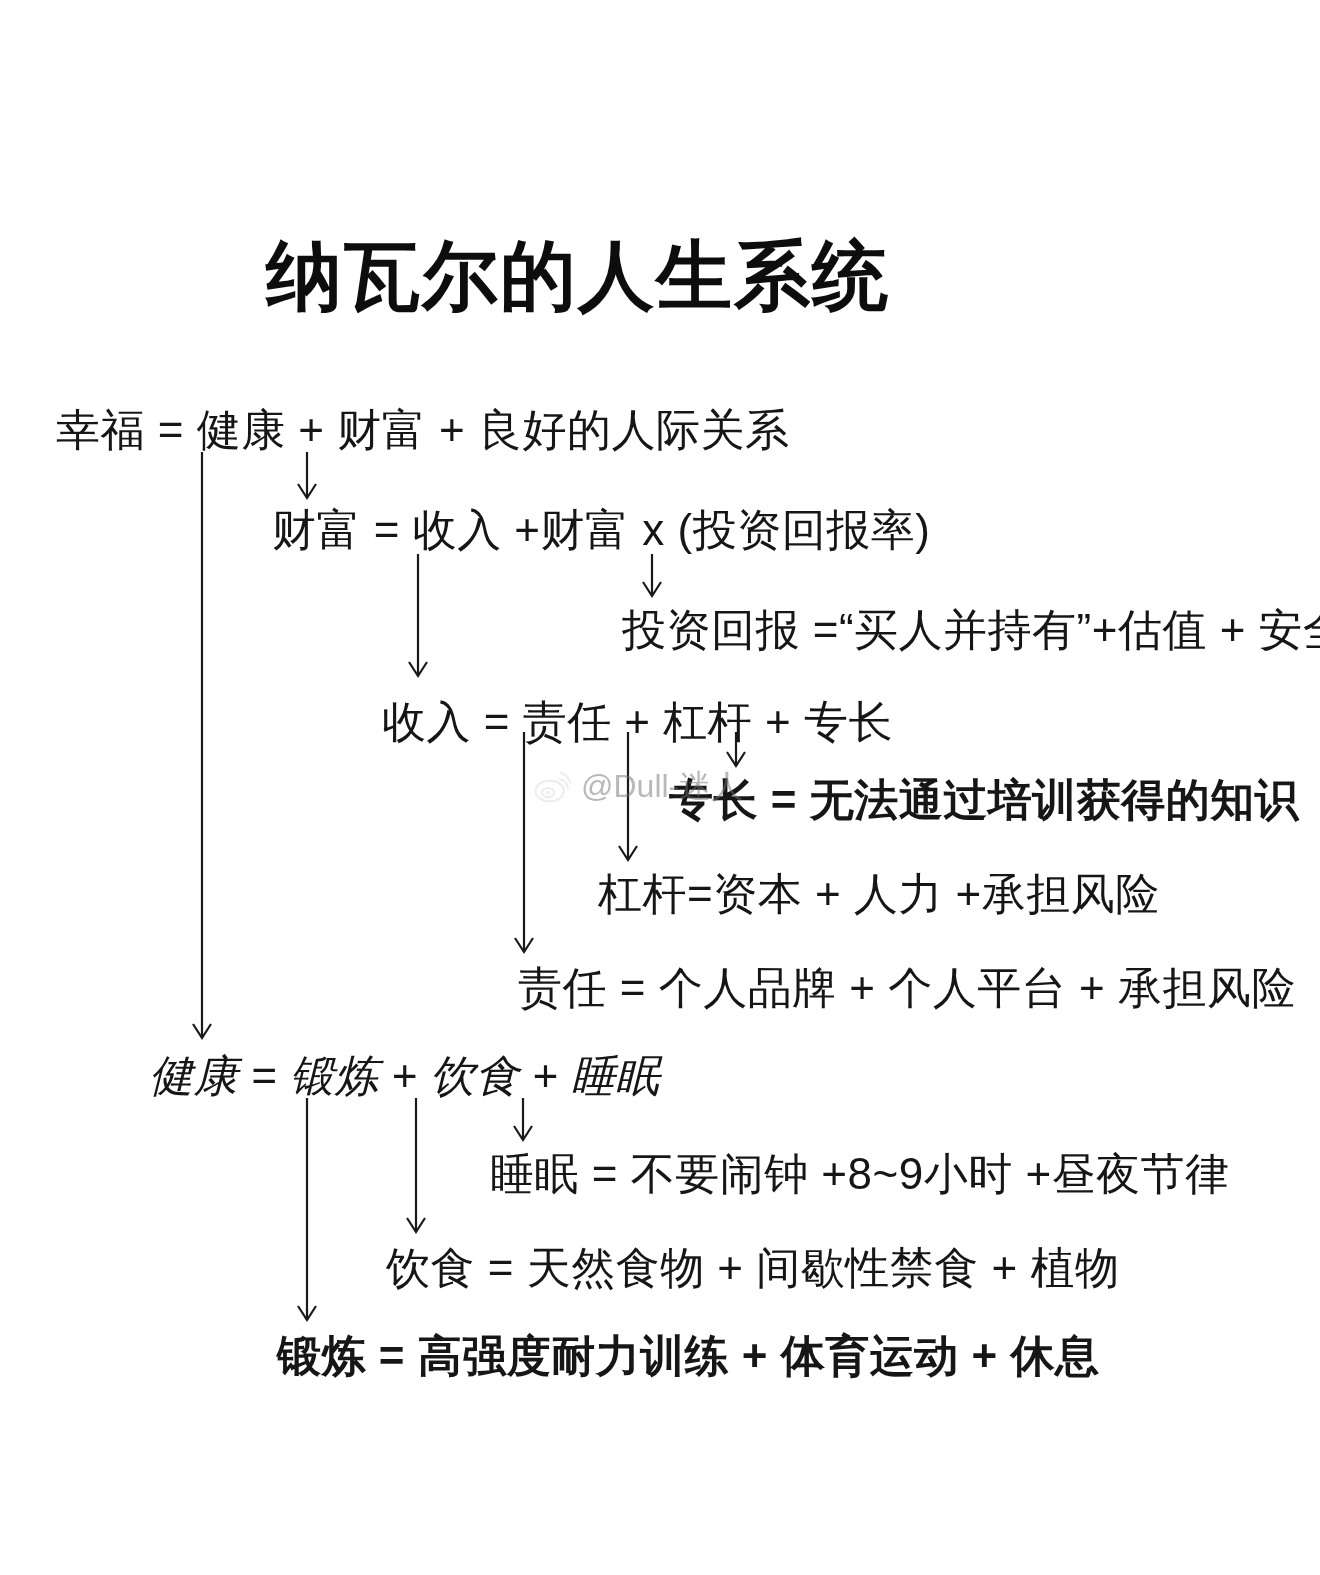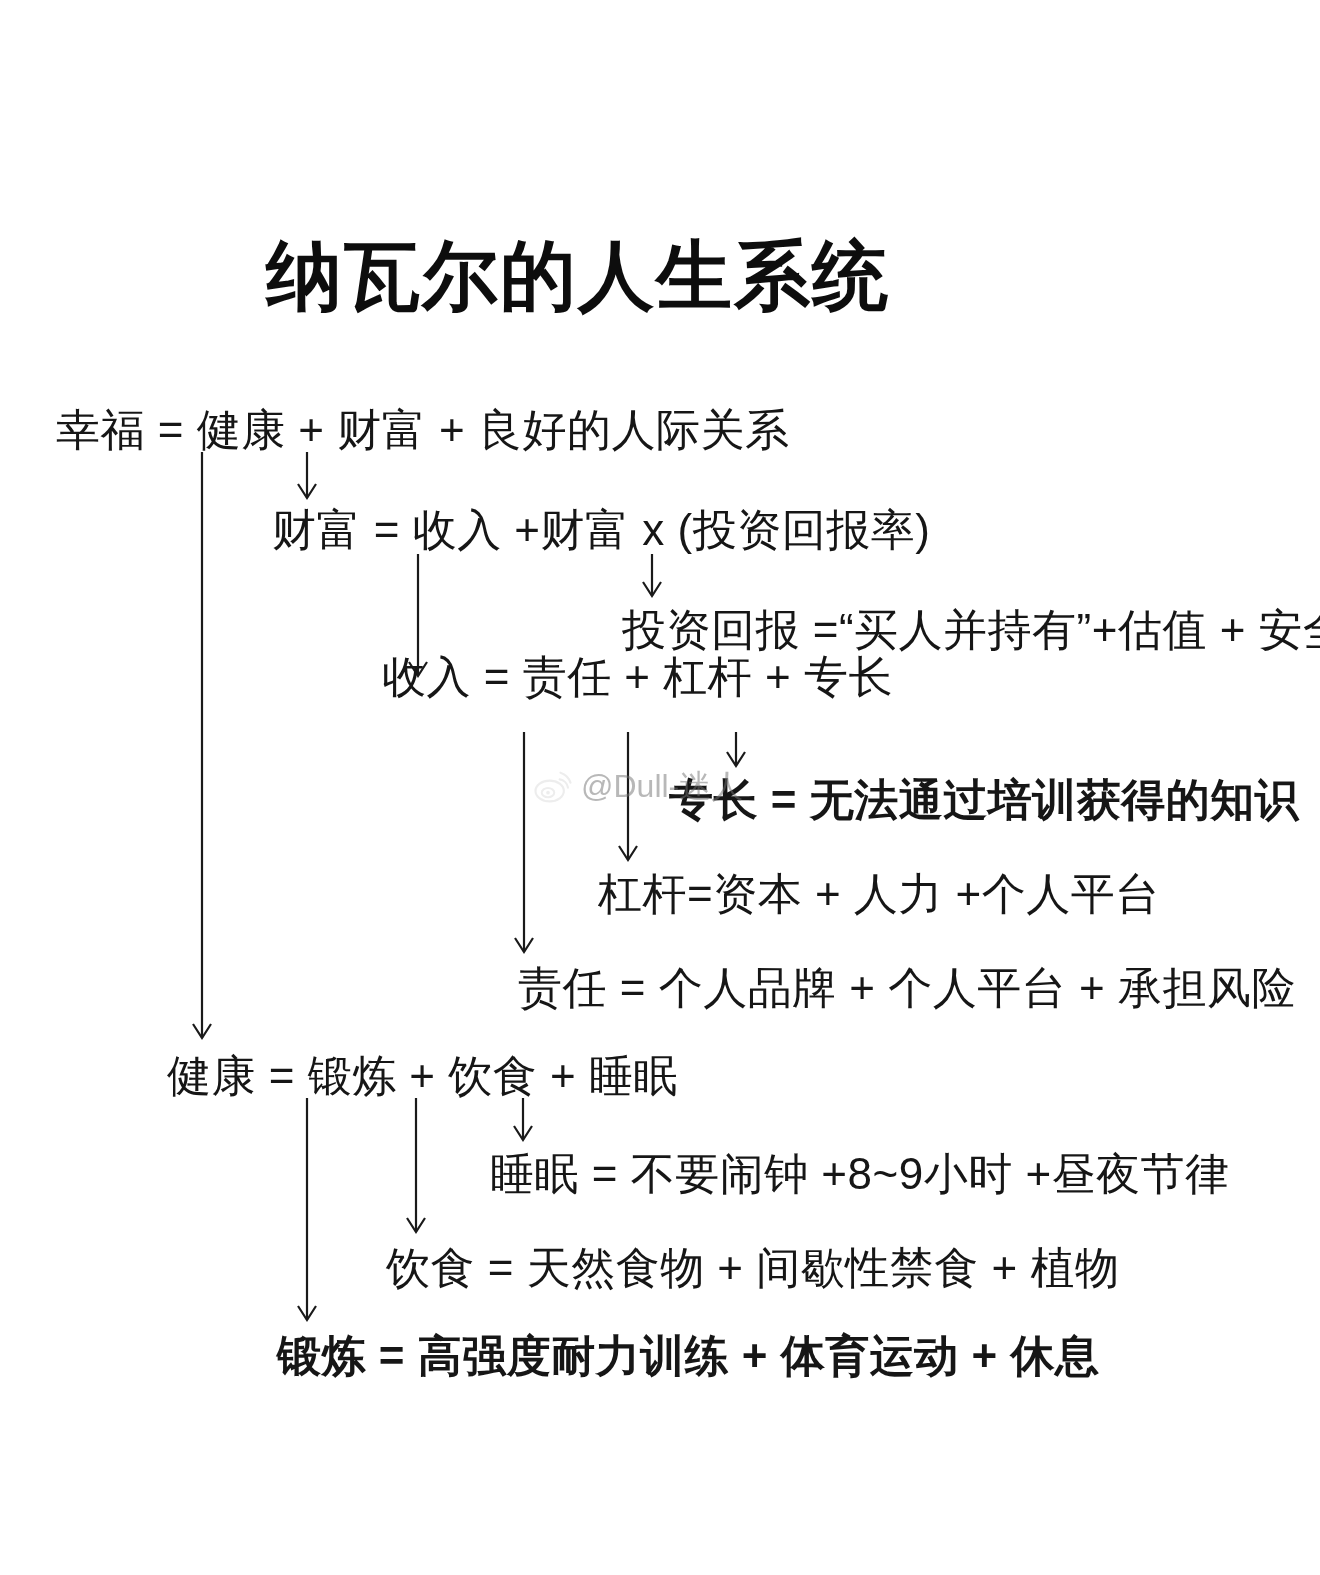--- a/index.html
+++ b/index.html
@@ -130,25 +130,25 @@
       <g>
         <line class="arrow-line" x1="523" y1="1098" x2="523" y2="1140"></line>
         <path class="arrow-head" d="M514 1126 L523 1140 L532 1126"></path>
       </g>
     </svg>
 
   <div id="nodes-layer">
       <div class="node" style="left: 56px; top: 404px;">幸福 = 健康 + 财富 + 良好的人际关系</div>
       <div class="node" style="left: 272px; top: 504px;">财富 = 收入 +财富 x (投资回报率)</div>
       <div class="node" style="left: 622px; top: 604px;">投资回报 =“买人并持有”+估值 + 安全边际</div>
-      <div class="node" style="left: 382px; top: 651px;">收入 = 责任 + 杠杆 + 专长</div>
+      <div class="node" style="left: 382px; top: 696px;">收入 = 责任 + 杠杆 + 专长</div>
       <div class="node" style="left: 669px; top: 774px; font-weight: bold;">专长 = 无法通过培训获得的知识</div>
-      <div class="node" style="left: 598px; top: 868px;">杠杆=资本 + 人力 +个人平台</div>
+      <div class="node" style="left: 598px; top: 868px;">杠杆=资本 + 人力 +承担风险</div>
       <div class="node" style="left: 497px; top: 962px; margin-left: 21px;">责任 = 个人品牌 + 个人平台 + 承担风险</div>
-      <div class="node" style="left: 167px; top: 1050px;">健康 = 锻炼 + 饮食 + 睡眠</div>
+      <div class="node" style="left: 149px; top: 1050px; font-style: italic;">健康 = 锻炼 + 饮食 + 睡眠</div>
       <div class="node" style="left: 490px; top: 1148px;">睡眠 = 不要闹钟 +8~9小时 +昼夜节律</div>
       <div class="node" style="left: 386px; top: 1242px;">饮食 =  天然食物 + 间歇性禁食 + 植物</div>
       <div class="node" style="left: 277px; top: 1330px; font-weight: bold;">锻炼 = 高强度耐力训练 + 体育运动 + 休息</div>
     </div>
 
   <div id="watermark">
     <svg class="wm-logo" viewBox="0 0 48 48">
       <ellipse cx="20" cy="30" rx="17" ry="12.5" fill="none" stroke="#dcdcdc" stroke-width="2.6"></ellipse>
       <ellipse cx="18" cy="32" rx="7.5" ry="5.5" fill="none" stroke="#dcdcdc" stroke-width="2.4"></ellipse>
       <circle cx="18" cy="32" r="2.2" fill="#dcdcdc"></circle>

